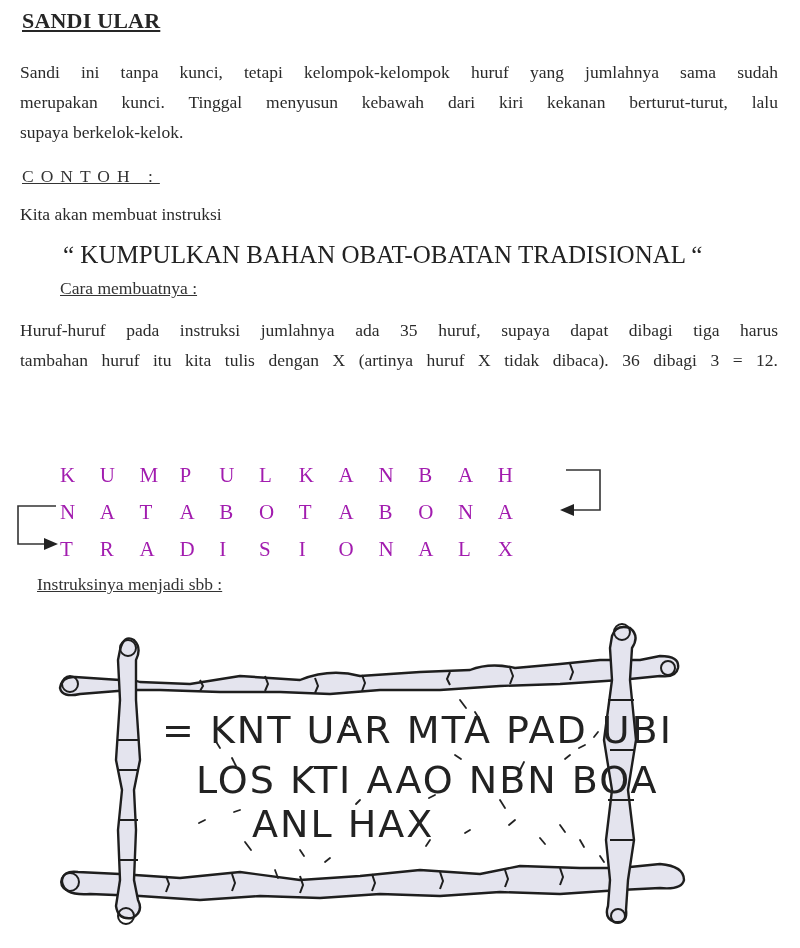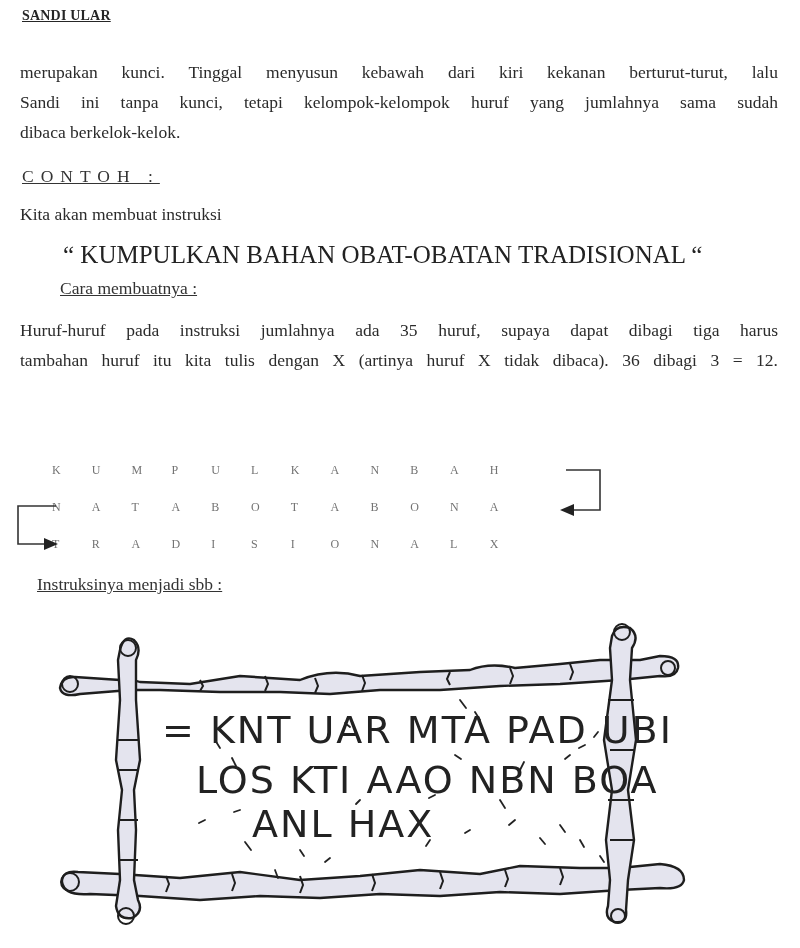--- a/index.html
+++ b/index.html
@@ -3,53 +3,53 @@
 <meta charset="utf-8">
 <style>
   html, body { margin: 0; padding: 0; background: #ffffff; }
   body {
     width: 800px; height: 948px; position: relative; overflow: hidden;
     font-family: "Liberation Serif", "DejaVu Serif", serif;
     color: #2a2a2a;
   }
   .abs { position: absolute; }
   .title {
-    left: 22px; top: 8px; font-size: 14px; font-weight: bold;
+    left: 22px; top: 8px; font-size: 22px; font-weight: bold;
     text-decoration: underline; letter-spacing: 0.2px; color: #262626;
   }
   .para {
     left: 20px; width: 758px; font-size: 17.5px; line-height: 30px;
     text-align: justify; color: #2b2b2b;
   }
   .para .line { display: block; text-align: justify; text-align-last: justify; height: 30px; white-space: nowrap; }
   .para .line.last { text-align-last: left; }
   .heading-u { font-size: 17.5px; text-decoration: underline; color: #333; }
   .contoh { left: 22px; top: 166px; letter-spacing: 7px; }
   .plain { font-size: 17.5px; color: #2b2b2b; }
   .quote { left: 63px; top: 241px; font-size: 25px; color: #222; }
-  .grid-row { left: 52px; font-size: 12px; color: #737373; }
+  .grid-row { left: 60px; font-size: 21px; color: #a21caf; }
   .grid-row span {
     display: inline-block; width: 39.8px; text-align: left;
   }
   svg { position: absolute; left: 0; top: 0; }
   .hand {
     font-family: "DejaVu Sans", "Liberation Sans", sans-serif;
     font-size: 38px; color: #222; letter-spacing: 2px;
     font-weight: normal;
   }
 </style>
 </head>
 <body>
 
 <div class="abs title">SANDI ULAR</div>
 
 <div class="abs para" style="top:57px;">
+  <span class="line">Sandi ini tanpa kunci, tetapi kelompok-kelompok huruf yang jumlahnya sama sudah</span>
   <span class="line">merupakan kunci. Tinggal menyusun kebawah dari kiri kekanan berturut-turut, lalu</span>
-  <span class="line">Sandi ini tanpa kunci, tetapi kelompok-kelompok huruf yang jumlahnya sama sudah</span>
-  <span class="line last">dibaca berkelok-kelok.</span>
+  <span class="line last">supaya berkelok-kelok.</span>
 </div>
 
 <div class="abs heading-u contoh">CONTOH :</div>
 
 <div class="abs plain" style="left:20px; top:204px;">Kita akan membuat instruksi</div>
 
 <div class="abs quote">“ KUMPULKAN BAHAN OBAT-OBATAN TRADISIONAL “</div>
 
 <div class="abs heading-u" style="left:20px; top:278px;margin-left:40px;">Cara membuatnya :</div>
 

